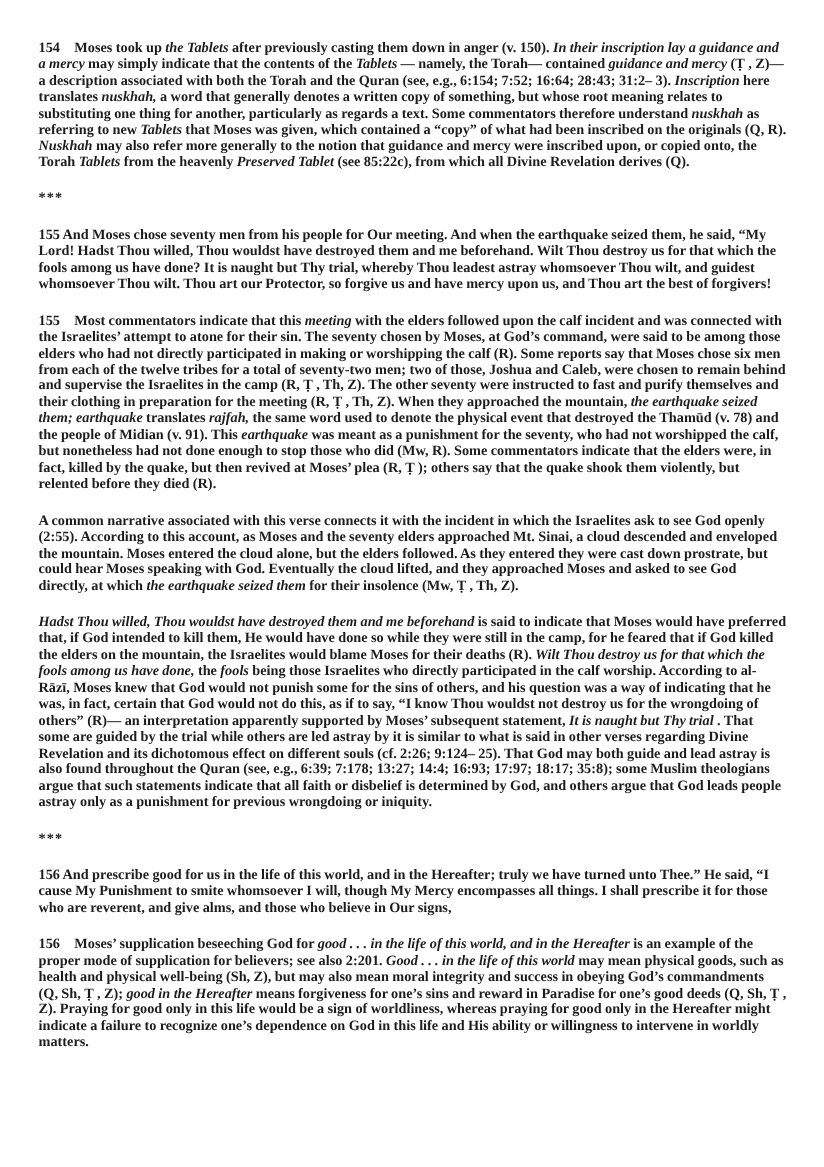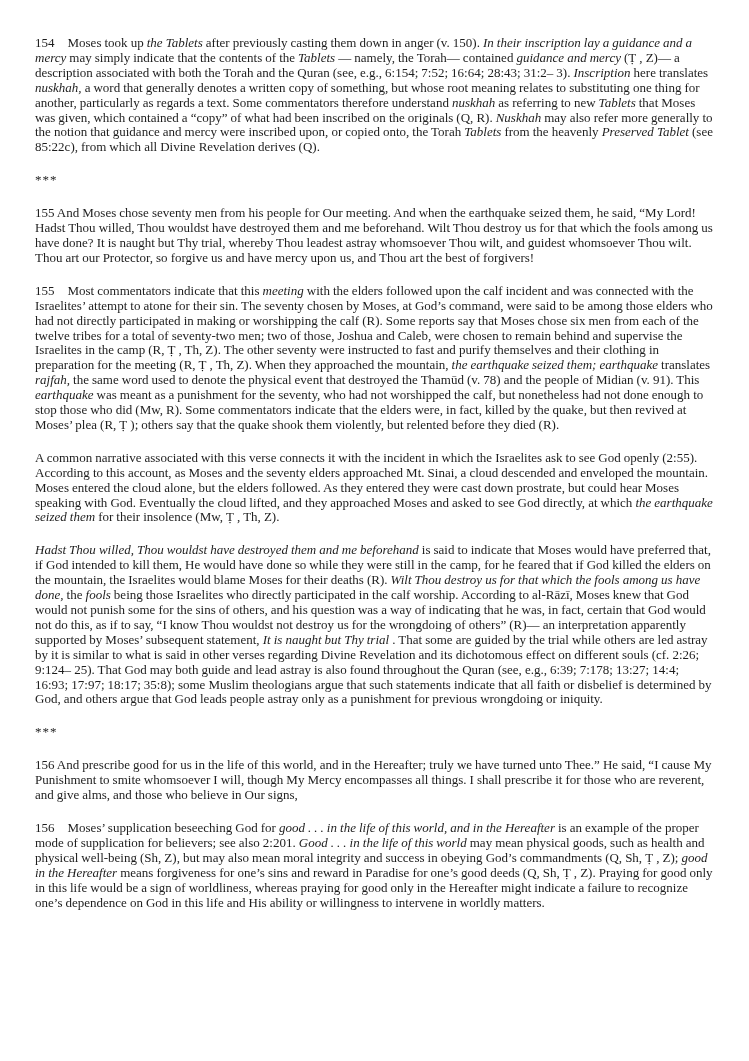--- a/index.html
+++ b/index.html
@@ -8,20 +8,21 @@
     font-family: "Liberation Serif", "DejaVu Serif", serif;
     color: #1d1d1d;
     overflow: hidden;
   }
   .page {
     box-sizing: border-box;
     width: 749px; height: 1061px;
     padding: 36px 34px 20px 35px;
     background: #ffffff;
     overflow: hidden;
+    font-weight: bold;
   }
   .content { width: 680px; }
   .para {
     margin: 0 0 18px 0;
     font-size: 13px;
     line-height: 14.9px;
     text-align: left;
     word-spacing: -0.2px;
   }
   .para.separator {

